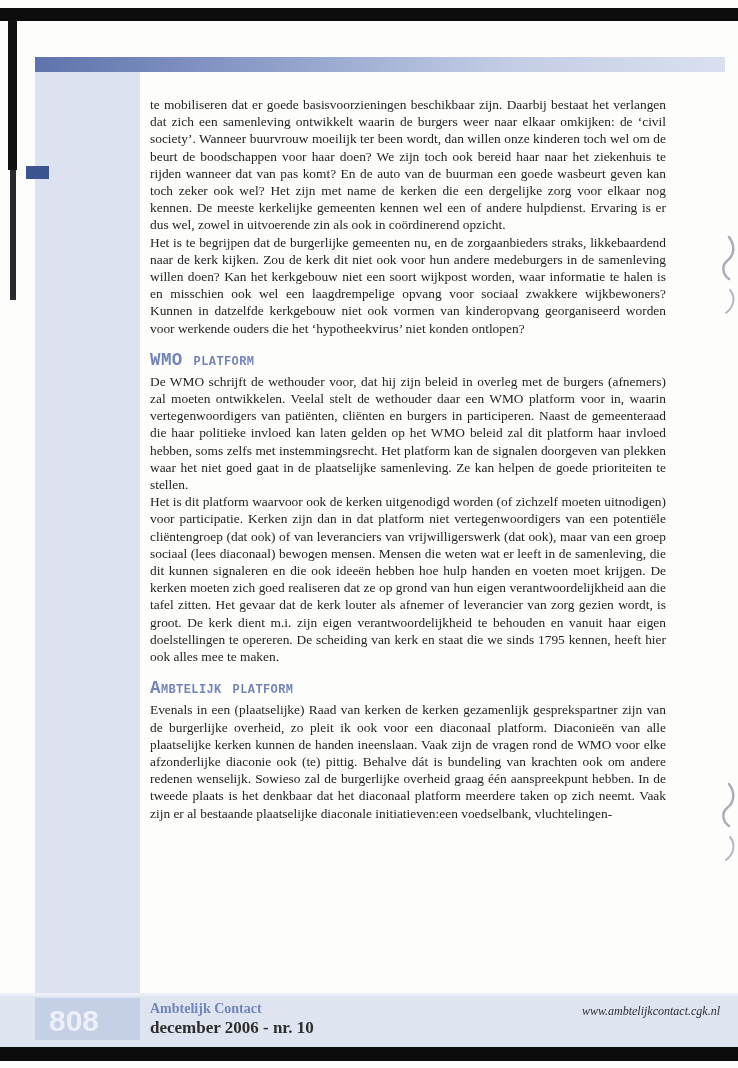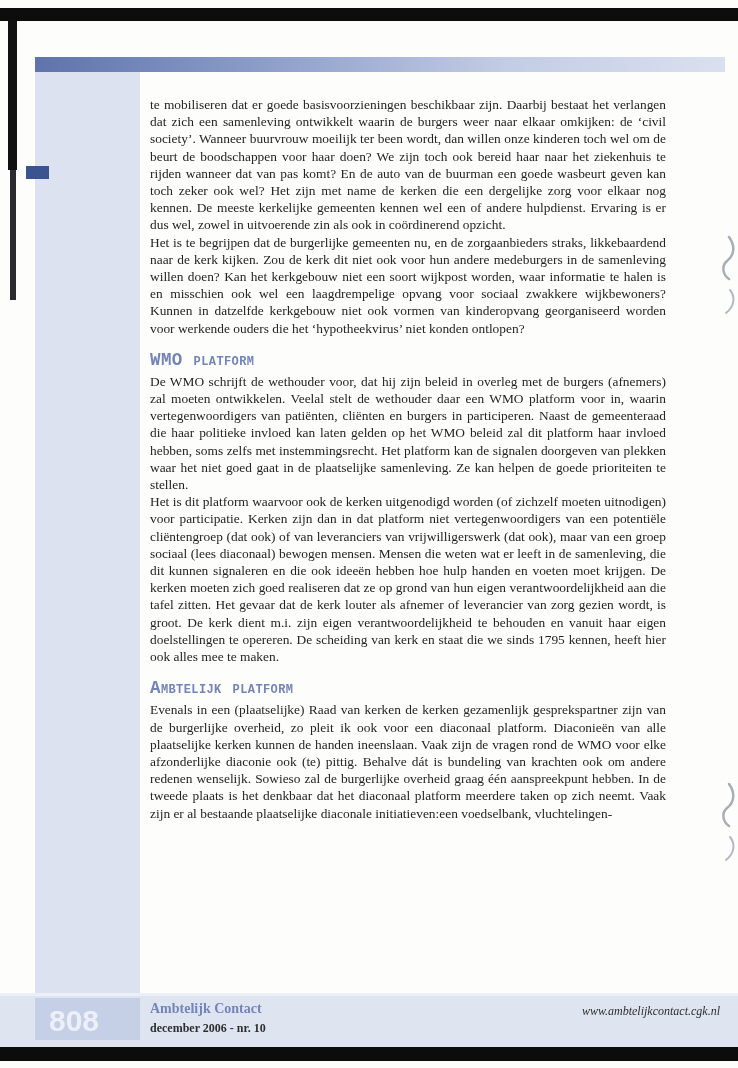--- a/index.html
+++ b/index.html
@@ -72,21 +72,21 @@
     line-height: 46px;
     padding-left: 14px;
     box-sizing: border-box;
   }
   .footer-journal {
     position: absolute; left: 150px; top: 1000px;
     color: #7384b9; font-weight: bold; font-size: 14px; line-height: 18px;
   }
   .footer-issue {
     position: absolute; left: 150px; top: 1019px;
-    color: #2e2e2e; font-weight: bold; font-size: 12px; line-height: 18px;
+    color: #2e2e2e; font-weight: bold; font-size: 17px; line-height: 18px;
   }
   .footer-website {
     position: absolute; right: 18px; top: 1002px;
     color: #2e2e2e; font-style: italic; font-size: 12px; line-height: 18px;
   }
 </style>
 </head>
 <body>
 
 <div class="canvas">

